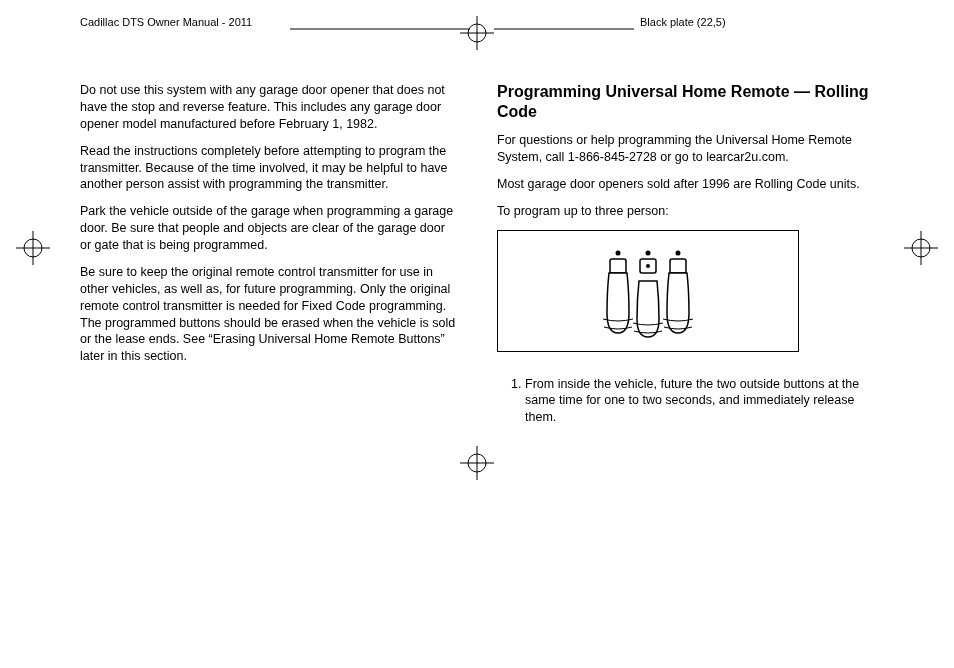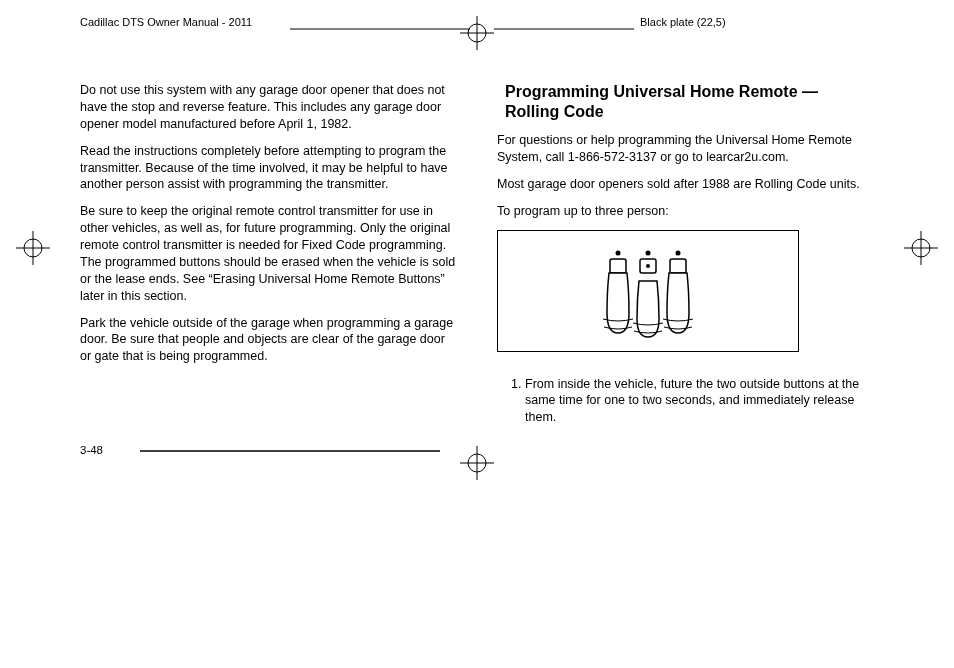--- a/index.html
+++ b/index.html
@@ -8,21 +8,21 @@
   .hdr-left{position:absolute;left:80px}
   .hdr-right{position:absolute;left:640px}
   .reg-top{position:absolute;left:50%;top:16px;transform:translateX(-50%)}
   .reg-bot{position:absolute;left:50%;bottom:16px;transform:translateX(-50%)}
   .reg-left{position:absolute;left:16px;top:50%;transform:translateY(-50%)}
   .reg-right{position:absolute;right:16px;top:50%;transform:translateY(-50%)}
   .reg svg{display:block}
   .cols{position:absolute;top:82px;left:80px;right:80px;display:flex;gap:40px}
   .col{flex:1;font-size:12.5px;line-height:1.35}
   .col p{margin:0 0 10px}
-  .h2{font-weight:700;font-size:16px;margin:0 8px 10px;line-height:1.25}
+  .h2{font-weight:700;font-size:16px;margin:0 0 10px;line-height:1.25}
   .illus{border:1px solid #000;width:300px;height:120px;margin:4px 0 24px;display:flex;align-items:center;justify-content:center}
   ol.steps{margin:0;padding-left:28px}
   ol.steps li{margin-bottom:8px}
   .ftr{position:absolute;bottom:38px;left:80px;right:80px;height:14px}
   .ftr-rule{position:absolute;left:60px;right:0;top:6px}
   .pgno{position:absolute;left:0;top:0;font-size:11.5px}
 </style>
 </head>
 <body>
 <div class="page">
@@ -62,30 +62,30 @@
   <svg style="position:absolute;left:290px;top:6px" width="180" height="2">
         <line x1="0" y1="1" x2="180" y2="1" stroke="#000" stroke-width="1"></line>
       </svg>
   <svg style="position:absolute;left:494px;top:6px" width="140" height="2">
         <line x1="0" y1="1" x2="140" y2="1" stroke="#000" stroke-width="1"></line>
       </svg>
 </div>
 
 <div class="cols">
   <div class="col">
-    <p>Do not use this system with any garage door opener that does not have the stop and reverse feature. This includes any garage door opener model manufactured before April 1, 1982.</p>
+    <p>Do not use this system with any garage door opener that does not have the stop and reverse feature. This includes any garage door opener model manufactured before February 1, 1982.</p>
     <p>Read the instructions completely before attempting to program the transmitter. Because of the time involved, it may be helpful to have another person assist with programming the transmitter.</p>
+    <p>Park the vehicle outside of the garage when programming a garage door. Be sure that people and objects are clear of the garage door or gate that is being programmed.</p>
     <p>Be sure to keep the original remote control transmitter for use in other vehicles, as well as, for future programming. Only the original remote control transmitter is needed for Fixed Code programming. The programmed buttons should be erased when the vehicle is sold or the lease ends. See “Erasing Universal Home Remote Buttons” later in this section.</p>
-    <p>Park the vehicle outside of the garage when programming a garage door. Be sure that people and objects are clear of the garage door or gate that is being programmed.</p>
   </div>
 
   <div class="col">
     <div class="h2">Programming Universal Home Remote — Rolling Code</div>
-    <p>For questions or help programming the Universal Home Remote System, call 1-866-572-3137 or go to learcar2u.com.</p>
-    <p>Most garage door openers sold after 1988 are Rolling Code units.</p>
+    <p>For questions or help programming the Universal Home Remote System, call 1-866-845-2728 or go to learcar2u.com.</p>
+    <p>Most garage door openers sold after 1996 are Rolling Code units.</p>
     <p>To program up to three person:</p>
 
     <div class="illus">
       <svg width="170" height="100" viewBox="0 0 170 100">
 
         <circle cx="55" cy="12" r="2.5" fill="#000"></circle>
         <circle cx="85" cy="12" r="2.5" fill="#000"></circle>
         <circle cx="115" cy="12" r="2.5" fill="#000"></circle>
 
         <rect x="47" y="18" width="16" height="14" rx="2" fill="none" stroke="#000" stroke-width="1.5"></rect>
@@ -106,20 +106,14 @@
         <path d="M101 86 Q115 90 129 86" fill="none" stroke="#000" stroke-width="1"></path>
       </svg>
     </div>
 
     <ol class="steps">
       <li>From inside the vehicle, future the two outside buttons at the same time for one to two seconds, and immediately release them.</li>
     </ol>
   </div>
 </div>
 
-<div class="ftr">
-  <span class="pgno">3-48</span>
-  <svg class="ftr-rule" height="2">
-        <line x1="0" y1="1" x2="800" y2="1" stroke="#000" stroke-width="1.5"></line>
-      </svg>
-</div>
 
 </div>
 
 </body></html>

